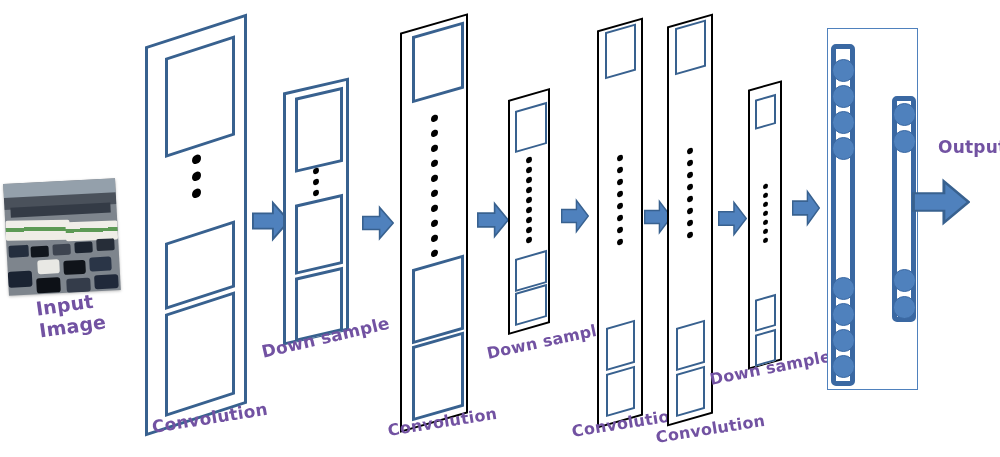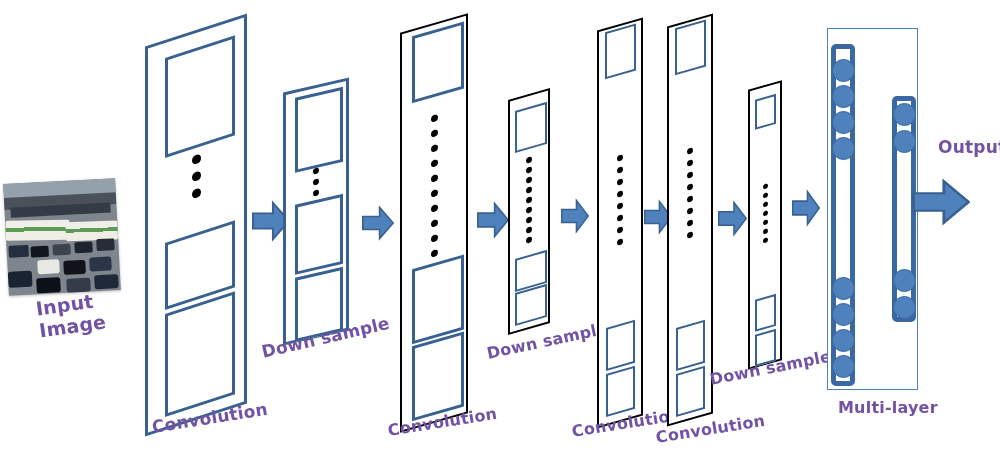--- a/index.html
+++ b/index.html
@@ -215,21 +215,20 @@
     </div>
   <div class="nodecol" style="left:893px;top:103px;">
       <div class="node" style="width: 21px; height: 21px; margin-bottom: 4px;"></div>
       <div class="node" style="width: 21px; height: 21px;"></div>
     </div>
   <div class="nodecol" style="left:893px;top:269px;">
       <div class="node" style="width: 21px; height: 21px; margin-bottom: 4px;"></div>
       <div class="node" style="width: 21px; height: 21px;"></div>
     </div>
   <div class="lbl" style="left:838px;top:398px;font-size:16px;line-height:1.25;transform:none;">
-    <div>Multi-layer</div>
   </div>
 
   <svg class="arrow" style="left:912px;top:178px;" width="58" height="48" viewBox="0 0 40 44" preserveAspectRatio="none">
       <path d="M1 14 L22 14 L22 3 L39 22 L22 41 L22 30 L1 30 Z"></path>
     </svg>
   <div class="lbl" style="left:938px;top:137px;transform:none;">Output</div>
 
 </div>
 
 </body></html>

